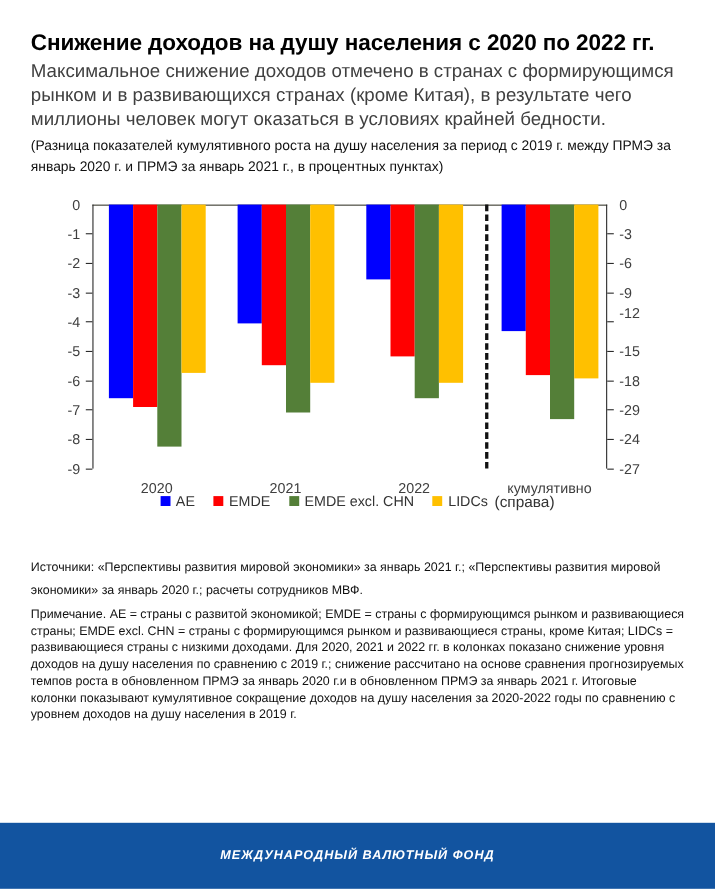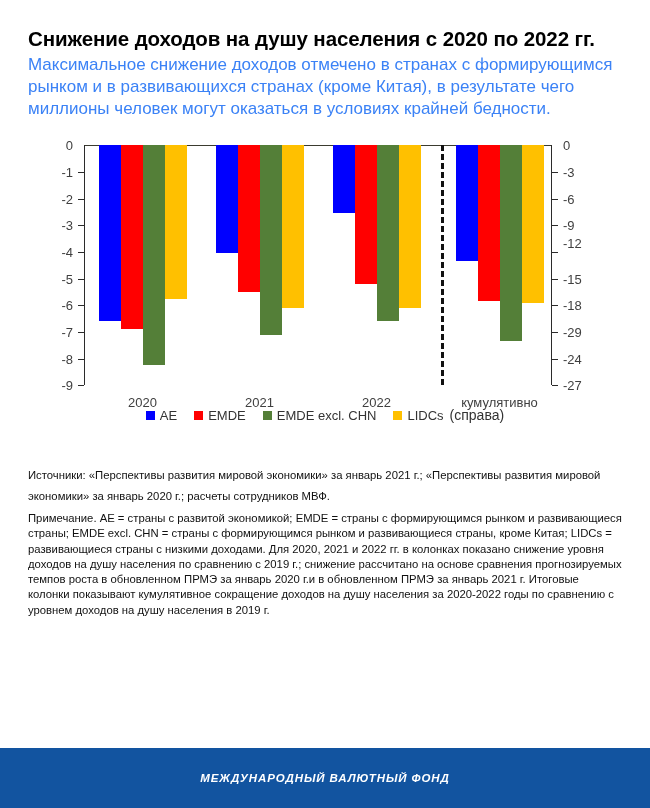--- a/index.html
+++ b/index.html
@@ -15,21 +15,21 @@
   .page{position:relative;width:650px;height:808px;box-sizing:border-box;}
 
   
   .header{padding:26px 28px 0 28px;}
   .title{
     font-size:20.5px;font-weight:bold;line-height:1.22;
     letter-spacing:-0.1px;margin:0 0 3px 0;color:#000;
   }
   .lede{
     font-size:17px;font-weight:normal;line-height:1.28;
-    margin:0 0 4px 0;color:#3b82f6;
+    margin:0 0 4px 0;color:#404040;
   }
   .units{
     font-size:12.6px;line-height:1.45;color:#111;margin:0;
   }
 
   
   .chart-wrap{
     position:relative;
     margin:16px 0 0 0;
     width:650px;height:300px;
@@ -117,20 +117,21 @@
   }
 </style>
 </head>
 <body>
 
 <div class="page">
 
   <div class="header">
     <h1 class="title">Снижение доходов на душу населения с 2020 по 2022 гг.</h1>
     <p class="lede">Максимальное снижение доходов отмечено в странах с формирующимся рынком и в развивающихся странах (кроме Китая), в результате чего миллионы человек могут оказаться в условиях крайней бедности.</p>
+    <p class="units">(Разница показателей кумулятивного роста на душу населения за период с 2019 г. между ПРМЭ за январь 2020 г. и ПРМЭ за январь 2021 г., в процентных пунктах)</p>
   </div>
 
   <div class="chart-wrap">
     <div class="plot">
       <div class="plot-inner">
         <div class="spine-top"></div>
         <div class="spine-left"></div>
         <div class="spine-right"></div>
         <div class="bars" id="bars">
             <div class="bar" title="AE 2020: -6.6" style="left: 14.5px; width: 22px; height: 176px; background: rgb(0, 0, 255);"></div>

